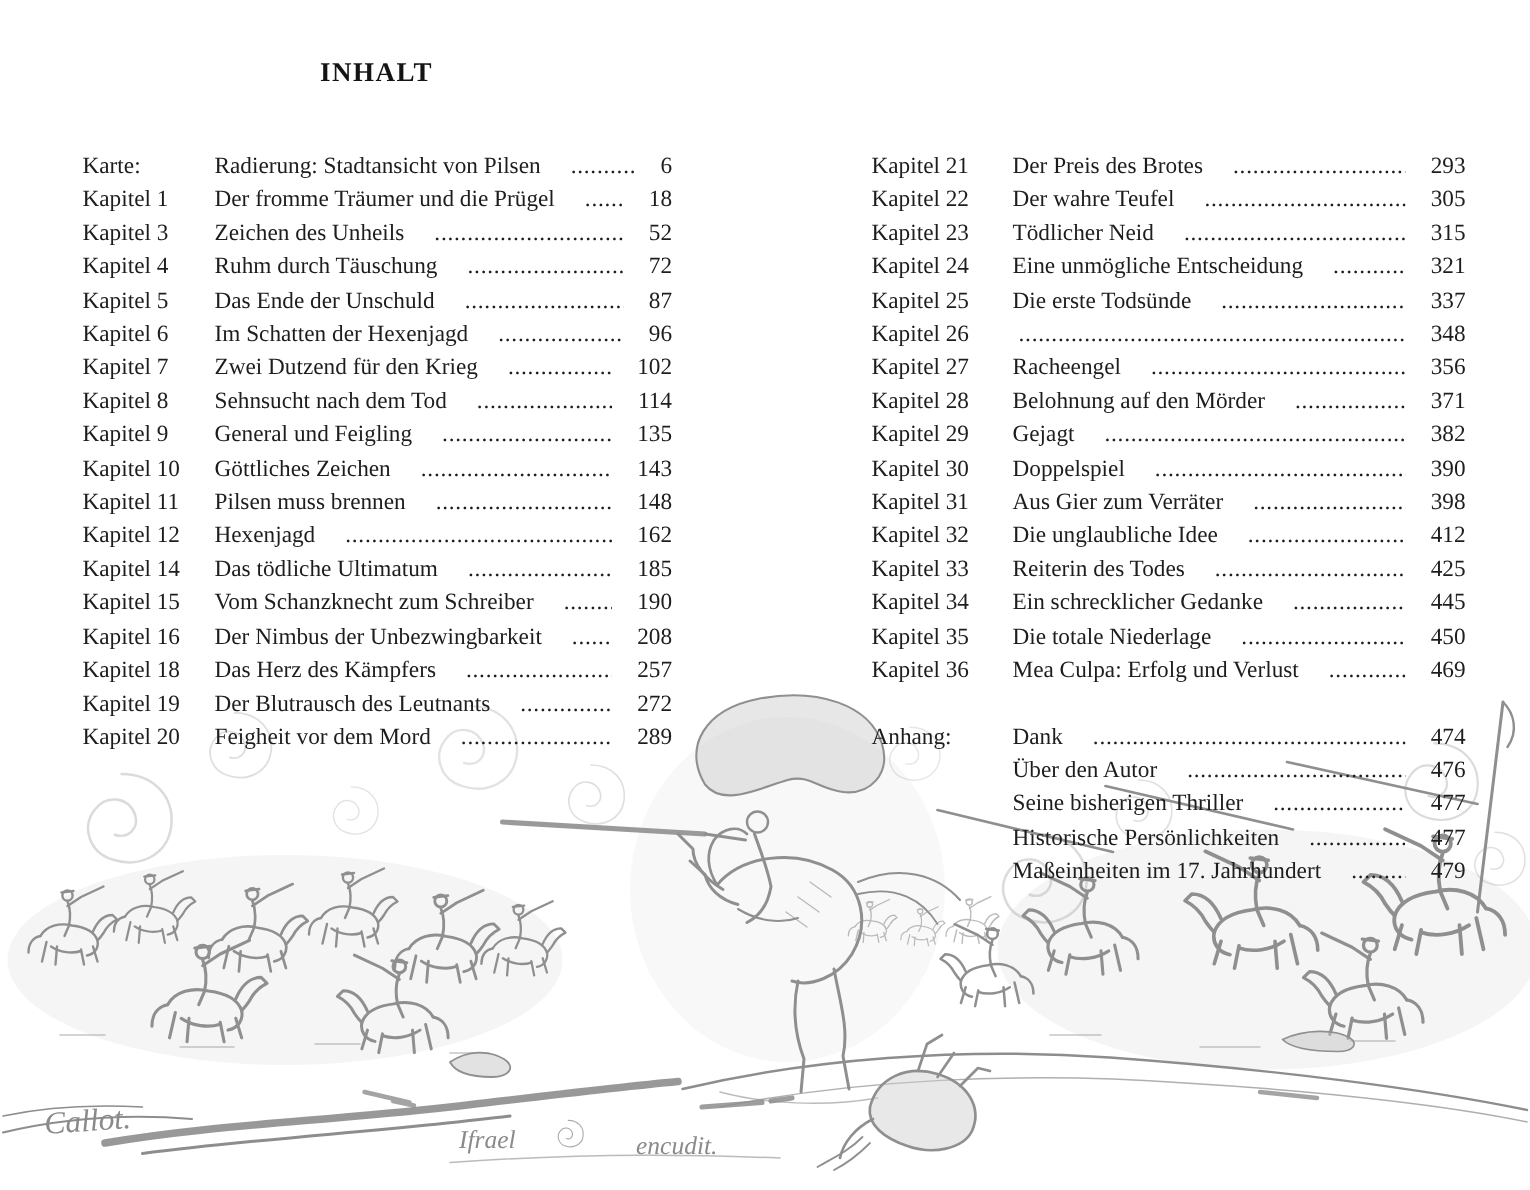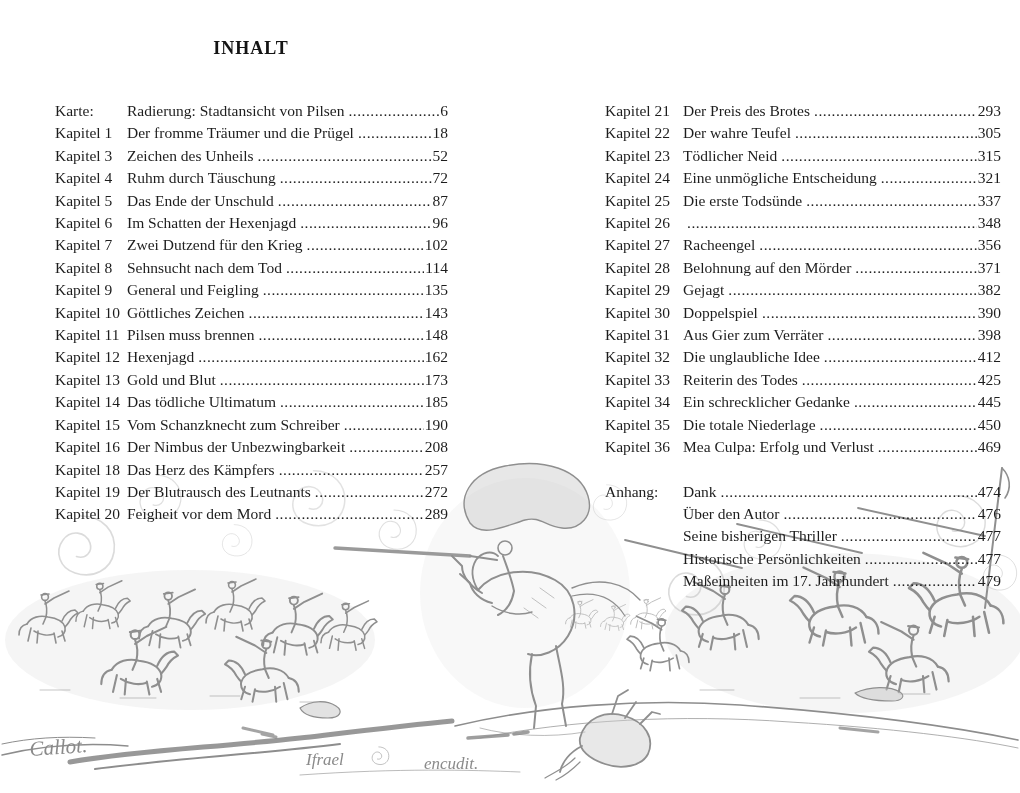--- a/index.html
+++ b/index.html
@@ -9,22 +9,22 @@
     font-family:"Liberation Serif","DejaVu Serif",serif;
   }
   .page-title{
     position:absolute;top:38px;left:55px;width:392px;margin:0;
     text-align:center;font-size:18px;font-weight:700;letter-spacing:1px;color:#141414;
     z-index:3;
   }
   .etching{position:absolute;left:0;top:428px;width:1020px;height:362px;z-index:1;}
   .col{position:absolute;top:100px;font-size:15.5px;line-height:22.4px;z-index:2;}
   .col-left{left:55px;width:393px;}
-  .col-right{left:605px;width:396px;}
-  .row{display:flex;align-items:center;}
+  .col-right{left:581px;width:396px;}
+  .row{display:flex;align-items:center;gap:16px;}
   .label{flex:0 0 72px;white-space:nowrap;}
   .col-right .label{flex:0 0 78px;}
   .ttl{white-space:nowrap;}
   .dots{
     flex:1 1 auto;overflow:hidden;white-space:nowrap;
     margin:0 1px 0 4px;letter-spacing:0.5px;
   }
   .dots::after{content:"..............................................................................................................................";}
   .pnum{white-space:nowrap;text-align:right;}
   .gap{height:22px;}
@@ -101,26 +101,20 @@
         <span class="label">Kapitel 11</span>
         <span class="ttl">Pilsen muss brennen</span>
         <span class="dots"></span>
         <span class="pnum">148</span>
       </div>
       <div class="row">
         <span class="label">Kapitel 12</span>
         <span class="ttl">Hexenjagd</span>
         <span class="dots"></span>
         <span class="pnum">162</span>
-      </div>
-      <div class="row">
-        <span class="label">Kapitel 13</span>
-        <span class="ttl">Gold und Blut</span>
-        <span class="dots"></span>
-        <span class="pnum">173</span>
       </div>
       <div class="row">
         <span class="label">Kapitel 14</span>
         <span class="ttl">Das tödliche Ultimatum</span>
         <span class="dots"></span>
         <span class="pnum">185</span>
       </div>
       <div class="row">
         <span class="label">Kapitel 15</span>
         <span class="ttl">Vom Schanzknecht zum Schreiber</span>

